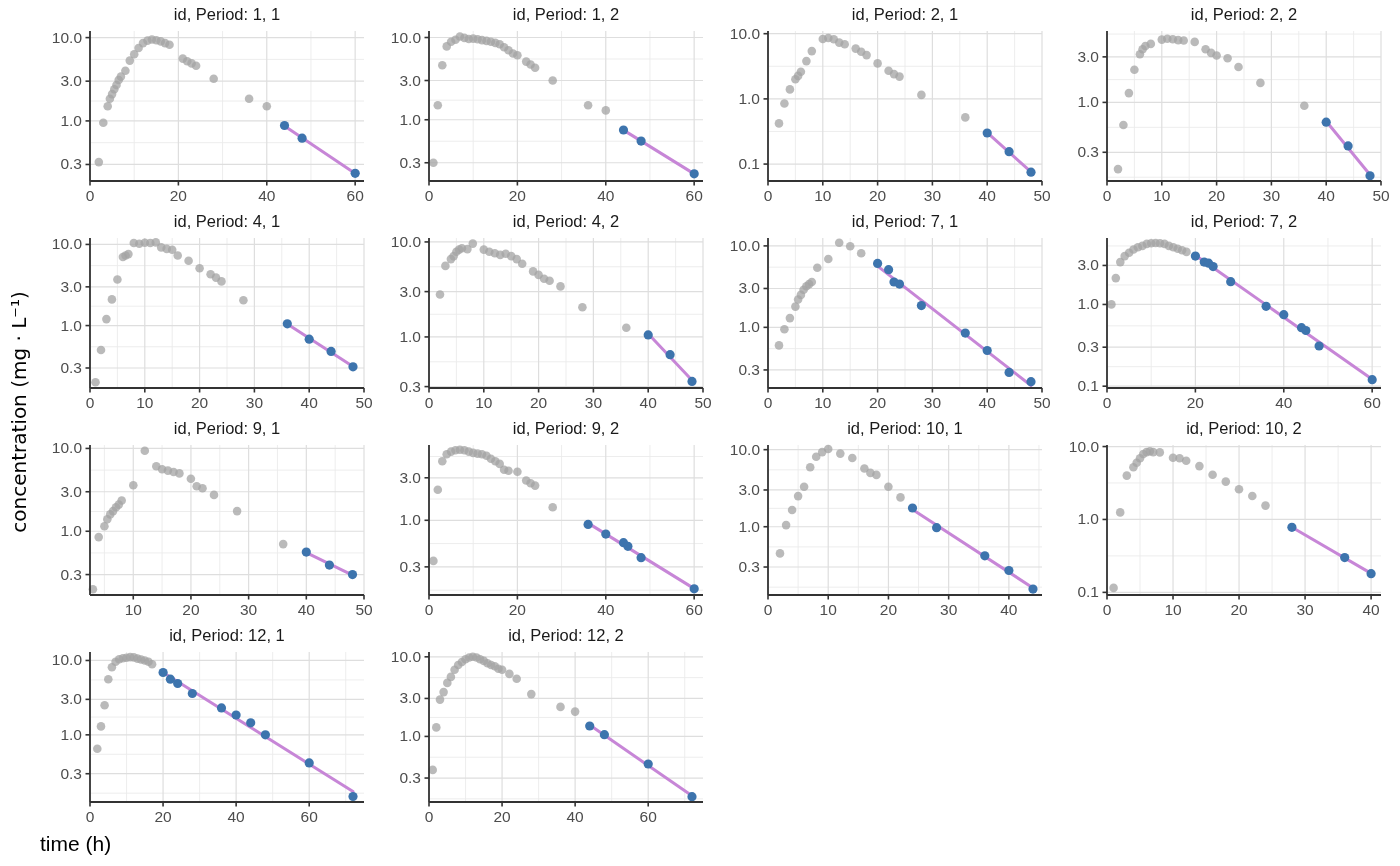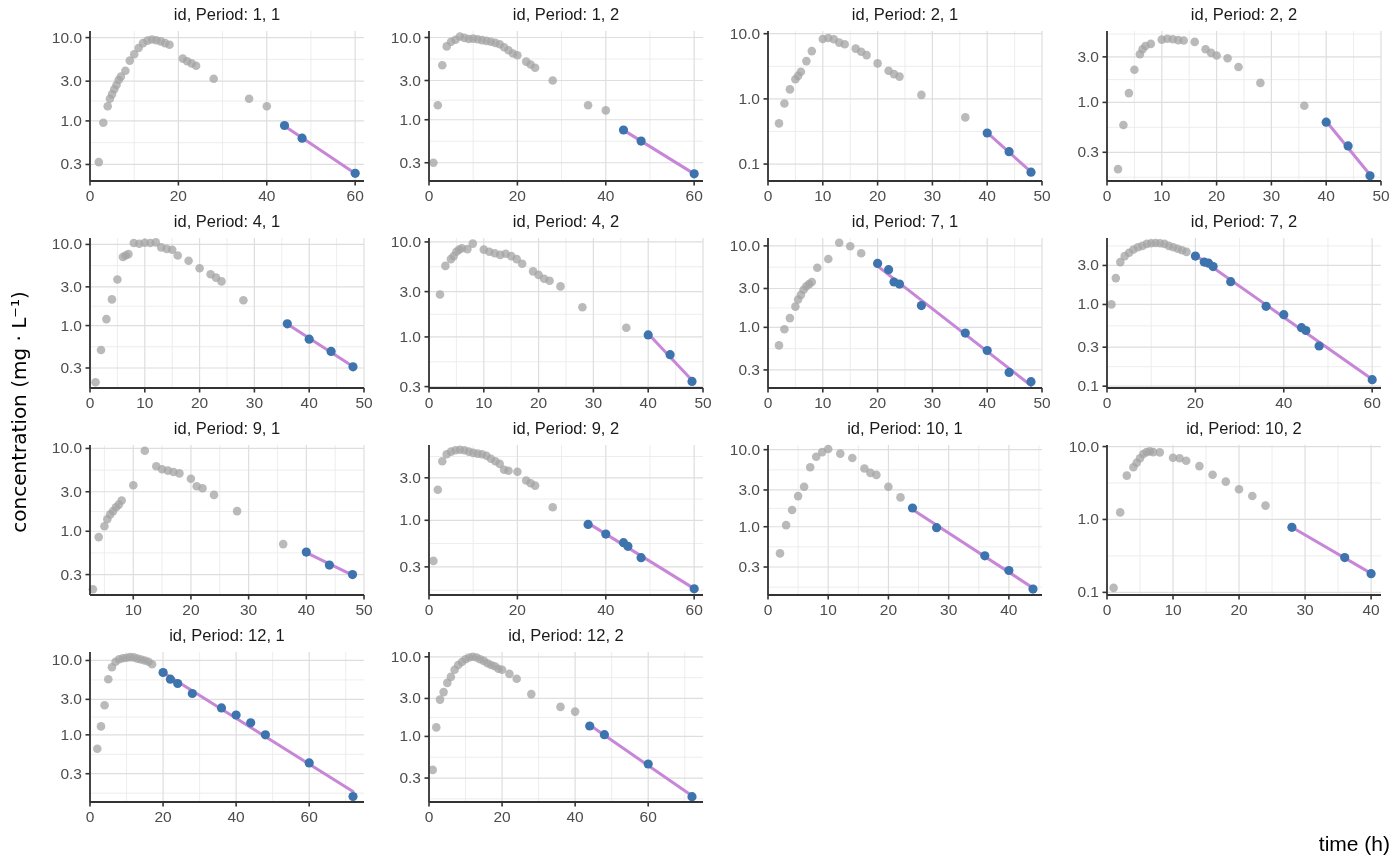--- a/index.html
+++ b/index.html
@@ -6,21 +6,21 @@
   #figure{
     position:relative;width:1400px;height:866px;background:#ffffff;
     font-family:"Liberation Sans","DejaVu Sans",sans-serif;overflow:hidden;
   }
   #ylabel{
     position:absolute;top:412px;left:19px;transform:translate(-50%,-50%) rotate(-90deg);
     white-space:nowrap;font-size:20px;color:#000;
     font-family:"DejaVu Sans","Liberation Sans",sans-serif;
   }
   #xlabel{
-    position:absolute;top:832px;left:40px;width:1350px;text-align:right;
+    position:absolute;top:832px;left:40px;width:1350px;text-align:left;
     font-size:21px;color:#000;
   }
   #facet-grid{
     position:absolute;left:38px;top:4px;
     display:grid;grid-template-columns:repeat(4,339px);grid-auto-rows:205px;row-gap:2px;text-align:center;
   }
   .facet{width:334px;height:205px;}
   .facet svg{display:block;}
   text{font-family:"Liberation Sans","DejaVu Sans",sans-serif;}
 </style>

